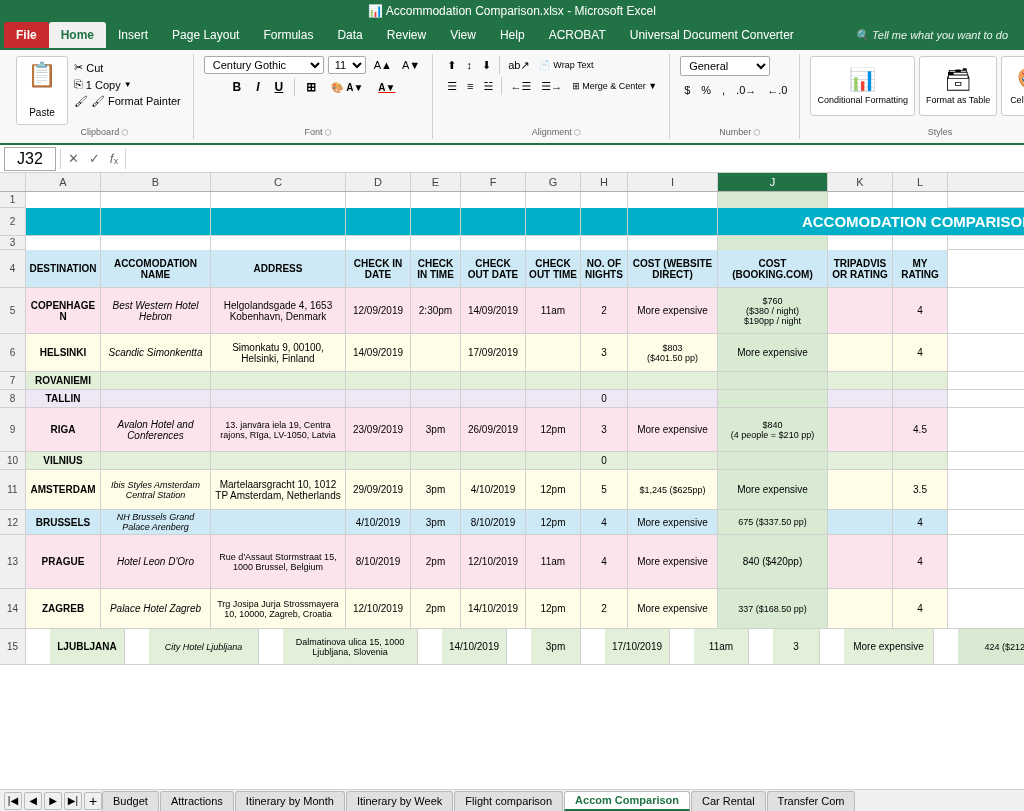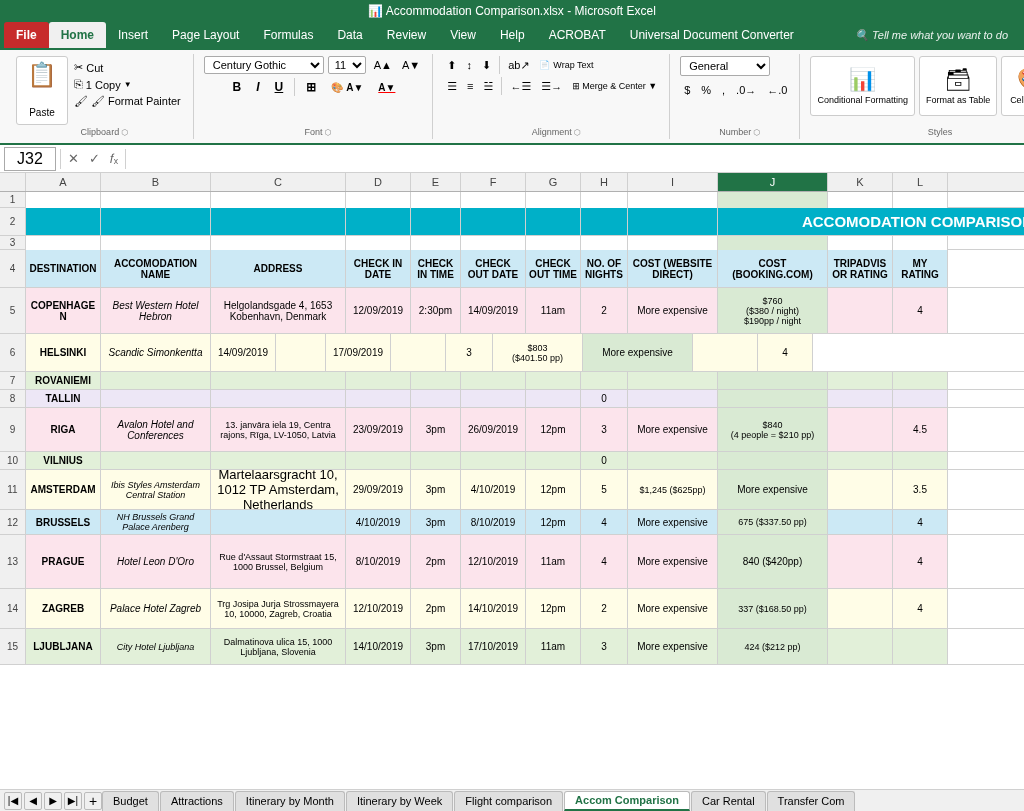--- a/index.html
+++ b/index.html
@@ -694,20 +694,21 @@
       <div class="cell c-i bg-light-pink center">More expensive</div>
       <div class="cell c-j bg-selected-col center" style="flex-direction:column;align-items:center;justify-content:center;font-size:9px;">$760<br>($380 / night)<br>$190pp / night</div>
       <div class="cell c-k bg-light-pink center"></div>
       <div class="cell c-l bg-light-pink center">4</div>
     </div>
 
     <div class="spreadsheet-row" style="height:38px;">
       <div class="row-num c-rn">6</div>
       <div class="cell c-a bold bg-light-yellow center">HELSINKI</div>
       <div class="cell c-b bg-light-yellow center italic">Scandic Simonkentta</div>
+      <div class="cell c-c bg-light-yellow center">Simonkatu 9, 00100, Helsinki, Finland</div>
       <div class="cell c-d bg-light-yellow center">14/09/2019</div>
       <div class="cell c-e bg-light-yellow center"></div>
       <div class="cell c-f bg-light-yellow center">17/09/2019</div>
       <div class="cell c-g bg-light-yellow center"></div>
       <div class="cell c-h bg-light-yellow center">3</div>
       <div class="cell c-i bg-light-yellow center" style="font-size:9px;">$803<br>($401.50 pp)</div>
       <div class="cell c-j bg-selected-col center">More expensive</div>
       <div class="cell c-k bg-light-yellow center"></div>
       <div class="cell c-l bg-light-yellow center">4</div>
     </div>
@@ -773,21 +774,21 @@
       <div class="cell c-i bg-light-green"></div>
       <div class="cell c-j bg-selected-col"></div>
       <div class="cell c-k bg-light-green"></div>
       <div class="cell c-l bg-light-green"></div>
     </div>
 
     <div class="spreadsheet-row" style="height:40px;">
       <div class="row-num c-rn">11</div>
       <div class="cell c-a bold bg-light-yellow center">AMSTERDAM</div>
       <div class="cell c-b bg-light-yellow center italic" style="font-size:9px;">Ibis Styles Amsterdam Central Station</div>
-      <div class="cell c-c bg-light-yellow center" style="font-size:13px;">Martelaarsgracht 10, 1012 TP Amsterdam, Netherlands</div>
+      <div class="cell c-c bg-light-yellow center" style="font-size:10px;">Martelaarsgracht 10, 1012 TP Amsterdam, Netherlands</div>
       <div class="cell c-d bg-light-yellow center">29/09/2019</div>
       <div class="cell c-e bg-light-yellow center">3pm</div>
       <div class="cell c-f bg-light-yellow center">4/10/2019</div>
       <div class="cell c-g bg-light-yellow center">12pm</div>
       <div class="cell c-h bg-light-yellow center">5</div>
       <div class="cell c-i bg-light-yellow center" style="font-size:9px;">$1,245 ($625pp)</div>
       <div class="cell c-j bg-selected-col center">More expensive</div>
       <div class="cell c-k bg-light-yellow center"></div>
       <div class="cell c-l bg-light-yellow center">3.5</div>
     </div>
@@ -833,21 +834,21 @@
       <div class="cell c-e bg-light-yellow center">2pm</div>
       <div class="cell c-f bg-light-yellow center">14/10/2019</div>
       <div class="cell c-g bg-light-yellow center">12pm</div>
       <div class="cell c-h bg-light-yellow center">2</div>
       <div class="cell c-i bg-light-yellow center">More expensive</div>
       <div class="cell c-j bg-selected-col center" style="font-size:9px;">337 ($168.50 pp)</div>
       <div class="cell c-k bg-light-yellow center"></div>
       <div class="cell c-l bg-light-yellow center">4</div>
     </div>
 
-    <div class="spreadsheet-row" style="height:36px;">
+    <div class="spreadsheet-row" style="height:36px;gap:24px;">
       <div class="row-num c-rn">15</div>
       <div class="cell c-a bold bg-light-green center">LJUBLJANA</div>
       <div class="cell c-b bg-light-green center italic" style="font-size:9px;">City Hotel Ljubljana</div>
       <div class="cell c-c bg-light-green center" style="font-size:9px;">Dalmatinova ulica 15, 1000 Ljubljana, Slovenia</div>
       <div class="cell c-d bg-light-green center">14/10/2019</div>
       <div class="cell c-e bg-light-green center">3pm</div>
       <div class="cell c-f bg-light-green center">17/10/2019</div>
       <div class="cell c-g bg-light-green center">11am</div>
       <div class="cell c-h bg-light-green center">3</div>
       <div class="cell c-i bg-light-green center">More expensive</div>

